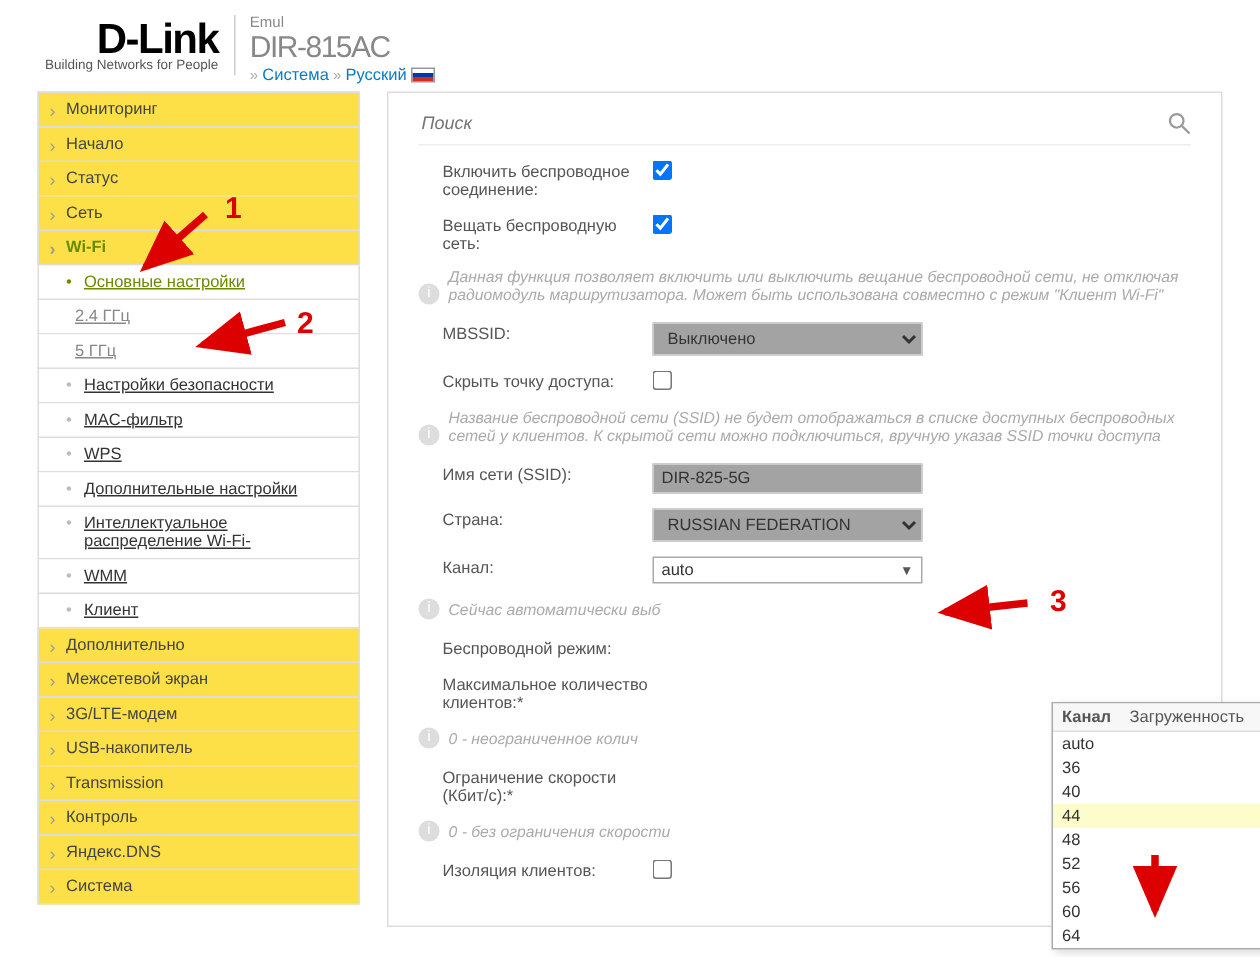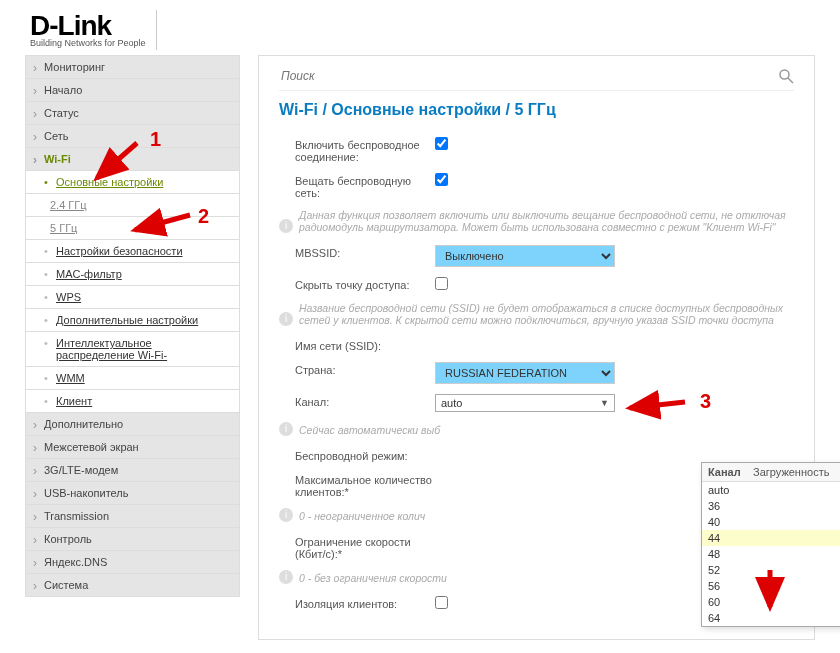--- a/index.html
+++ b/index.html
@@ -17,20 +17,21 @@
     align-items: flex-start;
   }
   .logo {
     font-family: Arial, sans-serif;
   }
   .logo-main {
     font-size: 28px;
     font-weight: 900;
     letter-spacing: -1px;
     color: #000;
+    text-align: right;
   }
   .logo-tag {
     font-size: 9px;
     color: #555;
     margin-top: -4px;
   }
   .header-sep {
     width: 1px;
     height: 40px;
     background: #ccc;
@@ -66,21 +67,21 @@
     gap: 18px;
   }
   .sidebar {
     width: 215px;
     flex-shrink: 0;
   }
   .nav-item {
     border: 1px solid #ddd;
     border-top: none;
     padding: 5px 8px 5px 18px;
-    background: #e5e5e5;
+    background: #fde047;
     position: relative;
     cursor: pointer;
     color: #444;
     font-size: 11px;
   }
   .nav-item:first-child { border-top: 1px solid #ddd; }
   .nav-item::before {
     content: "›";
     position: absolute;
     left: 7px;
@@ -171,21 +172,21 @@
     font-style: normal;
     font-size: 10px;
     line-height: 14px;
     flex-shrink: 0;
   }
   input[type=text].txt, select.sel {
     width: 180px;
     border: 1px solid #ccc;
     padding: 3px 5px;
     font-size: 11px;
-    background: #7dd3fc;
+    background: #a3a3a3;
     color: #333;
   }
   input[type=checkbox] { margin: 0; }
   .dropdown-open {
     position: absolute;
     left: 442px;
     top: 406px;
     width: 180px;
     border: 1px solid #aaa;
     background: #fff;
@@ -247,20 +248,29 @@
 </style>
 </head>
 <body>
 
 <div class="header">
   <div class="logo">
     <div class="logo-main">D-Link</div>
     <div class="logo-tag">Building Networks for People</div>
   </div>
   <div class="header-sep"></div>
+  <div class="header-right">
+    <div>Emul</div>
+    <div class="header-model">DIR-815AC</div>
+    <div class="header-links">
+      <span>»</span> <a href="#">Система</a>
+      <span>»</span> <a href="#">Русский</a>
+      <span class="flag"></span>
+    </div>
+  </div>
 </div>
 
 <div class="layout">
 
   <div class="sidebar">
     <div class="nav-item">Мониторинг</div>
     <div class="nav-item">Начало</div>
     <div class="nav-item">Статус</div>
     <div class="nav-item">Сеть</div>
     <div class="nav-item active">Wi-Fi</div>
@@ -288,21 +298,20 @@
     <div class="search-row">
       <input class="search-input" placeholder="Поиск" style="">
       <span class="search-icon">
         <svg viewBox="0 0 16 16" width="16" height="16">
             <circle cx="6.5" cy="6.5" r="4.5" fill="none" stroke="#999" stroke-width="1.5"></circle>
             <line x1="10" y1="10" x2="15" y2="15" stroke="#999" stroke-width="1.5"></line>
           </svg>
       </span>
     </div>
 
-    <div class="page-title">Wi-Fi /  Основные настройки /  5 ГГц</div>
 
     <div class="form-row">
       <div class="form-label">Включить беспроводное соединение:</div>
       <div class="form-control"><input type="checkbox" checked="" style=""></div>
     </div>
     <div class="form-row">
       <div class="form-label">Вещать беспроводную сеть:</div>
       <div class="form-control"><input type="checkbox" checked="" style=""></div>
     </div>
     <div class="hint-row">
@@ -318,20 +327,21 @@
       <div class="form-label">Скрыть точку доступа:</div>
       <div class="form-control"><input type="checkbox" style=""></div>
     </div>
     <div class="hint-row">
       <div class="hint-icon">i</div>
       <div>Название беспроводной сети (SSID) не будет отображаться в списке доступных беспроводных сетей у клиентов. К скрытой сети можно подключиться, вручную указав SSID точки доступа</div>
     </div>
 
     <div class="form-row">
       <div class="form-label">Имя сети (SSID):</div>
+      <div class="form-control"><input type="text" class="txt" value="DIR-825-5G" style=""></div>
     </div>
     <div class="form-row">
       <div class="form-label">Страна:</div>
       <div class="form-control"><select class="sel"><option>RUSSIAN FEDERATION</option></select></div>
     </div>
     <div class="form-row">
       <div class="form-label">Канал:</div>
       <div class="form-control">
         <div class="chan-sel">
           <span>auto</span>

